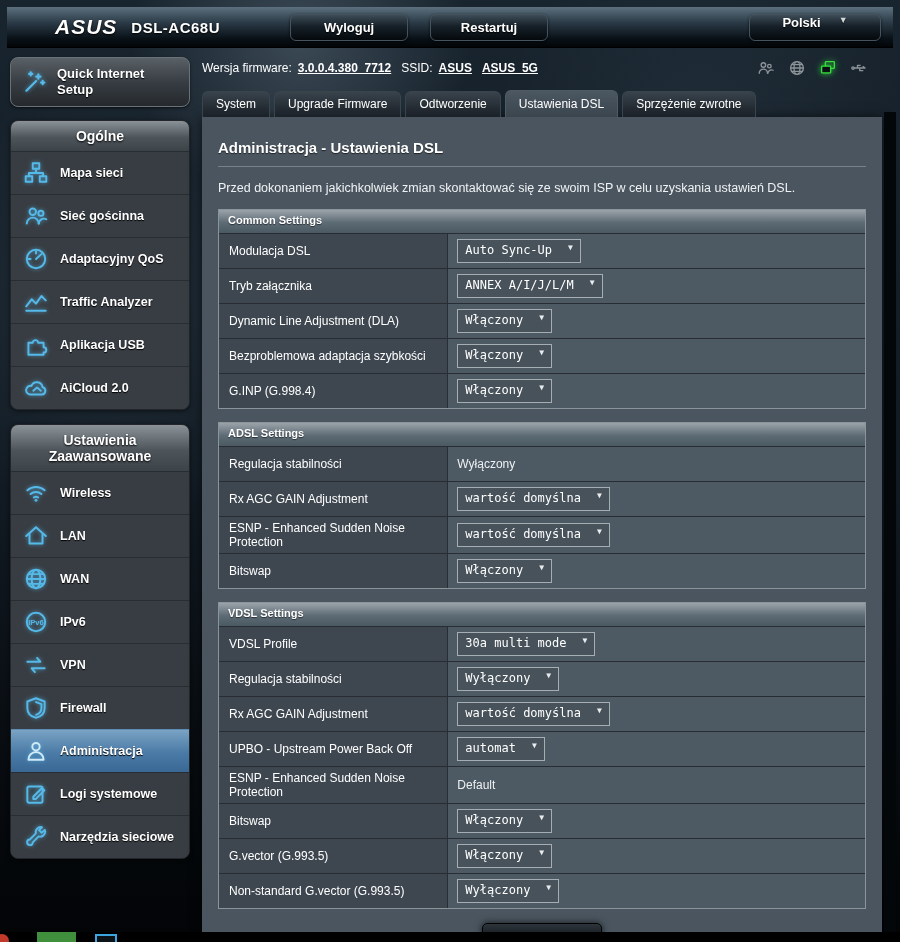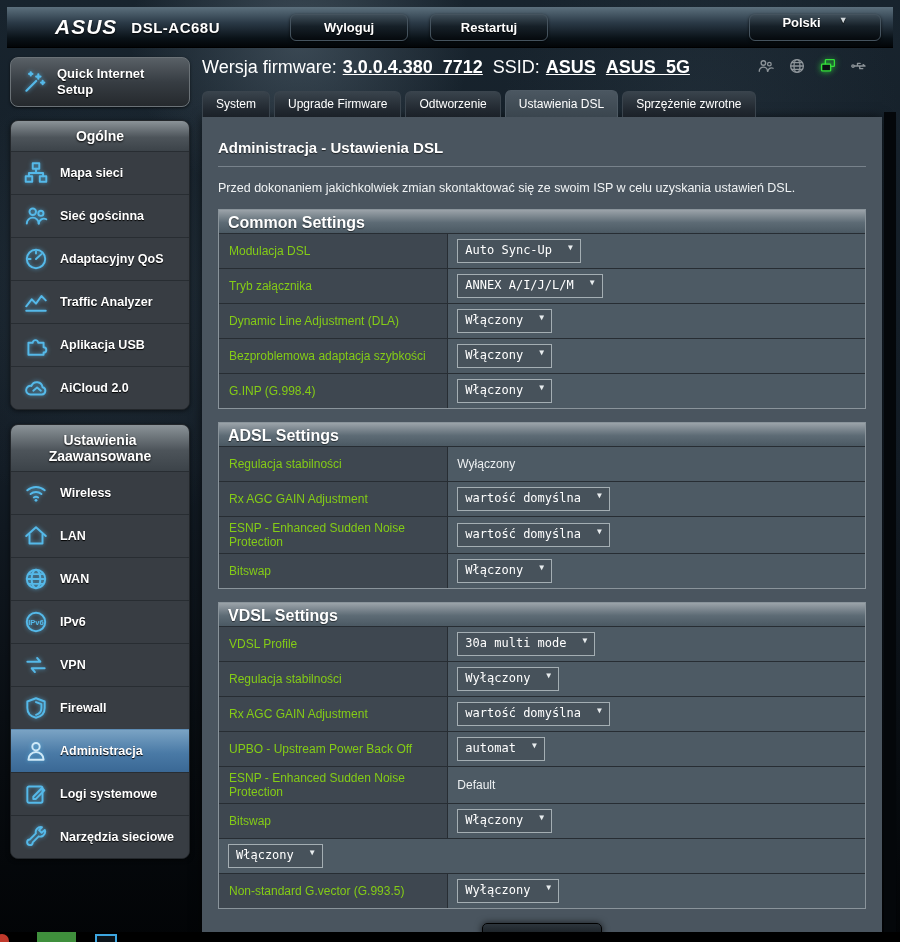--- a/index.html
+++ b/index.html
@@ -62,21 +62,21 @@
   .navitem .nav-label { color:#fff; font-weight:bold; font-size:12.5px; line-height:1.2; text-shadow:0 1px 1px #000; }
   .navitem.active {
     background:linear-gradient(180deg,#7aa3c4 0%, #4a7aa6 55%, #3a6895 100%);
     border-top-color:#5d8cb4;
   }
   .icon-sb { width:26px; height:26px; flex:0 0 26px; color:#55b9e9;
     filter:drop-shadow(0 0 2px rgba(85,185,233,.7)); }
   .navitem.active .icon-sb { color:#cfe9f7; }
   
   .main { position:absolute; left:202px; top:57px; width:680px; }
-  .infobar { display:flex; align-items:flex-start; height:22px; color:#fff; font-size:18px; }
+  .infobar { display:flex; align-items:center; height:22px; color:#fff; font-size:12px; }
   .infobar .lbl { margin-right:6px; }
   .fw-link { color:#fff; font-weight:bold; text-decoration:underline; cursor:pointer; margin-right:10px; }
   .status-icons { margin-left:auto; display:flex; align-items:center; gap:13px; margin-right:14px; }
   .sicon { width:18px; height:18px; color:#8d9499; cursor:pointer; }
   .sicon.on { color:#35e03a; filter:drop-shadow(0 0 3px rgba(46,220,60,.9)); }
   
   .tabs { display:flex; align-items:flex-end; margin-top:11px; height:27px; }
   .tab {
     background:linear-gradient(180deg,#39434c 0%, #222931 70%, #1b2128 100%);
     border:1px solid #3a444d; border-bottom:none; border-radius:6px 6px 0 0;
@@ -91,26 +91,26 @@
   .panel {
     background:#4a555f; min-height:815px; padding:16px 16px 14px;
     box-shadow:0 0 10px rgba(0,0,0,.6);
   }
   .page-title { color:#fff; font-weight:bold; font-size:15px; margin:6px 0 10px; text-shadow:0 1px 1px rgba(0,0,0,.6); }
   .title-rule { border:none; border-top:1px solid #78828b; margin:0 0 14px; }
   .page-desc { color:#f0f3f4; font-size:12.5px; margin-bottom:14px; }
   .settings-table { border:1px solid #8a949b; margin-bottom:13px; }
   .table-head {
     background:linear-gradient(180deg,#9ba3a9 0%, #5d6b75 55%, #4b5963 100%);
-    color:#fff; font-weight:bold; font-size:16px; padding:4px 9px; height:23px;
+    color:#fff; font-weight:bold; font-size:11px; padding:4px 9px; height:23px;
     text-shadow:0 1px 1px rgba(0,0,0,.55);
   }
   .trow { display:flex; border-top:1px solid #272d33; min-height:35px; }
   .tlabel {
-    flex:0 0 35.5%; background:#3e4750; color:#84cc16; font-size:12px;
+    flex:0 0 35.5%; background:#3e4750; color:#ffffff; font-size:12px;
     display:flex; align-items:center; padding:4px 10px; border-right:1px solid #272d33;
   }
   .tvalue { flex:1; background:#4d5a64; display:flex; align-items:center; padding:4px 9px; }
   .fake-select {
     display:inline-flex; align-items:flex-start; gap:16px;
     background:#47525b; border:1px solid #a4aeb3; color:#fff;
     font-family:"DejaVu Sans Mono", monospace; font-size:12px;
     padding:3px 7px; height:24px; cursor:pointer; white-space:nowrap;
   }
   .sel-caret { font-size:8px; color:#e8ecee; }
@@ -491,20 +491,21 @@
             <div class="trow">
               <div class="tlabel">Bitswap</div>
               <div class="tvalue">
                 <div class="fake-select">
                   <span>Włączony</span>
                   <span class="sel-caret">▼</span>
                 </div>
               </div>
             </div>
             <div class="trow">
+              <div class="tlabel">G.vector (G.993.5)</div>
               <div class="tvalue">
                 <div class="fake-select">
                   <span>Włączony</span>
                   <span class="sel-caret">▼</span>
                 </div>
               </div>
             </div>
             <div class="trow">
               <div class="tlabel">Non-standard G.vector (G.993.5)</div>
               <div class="tvalue">

